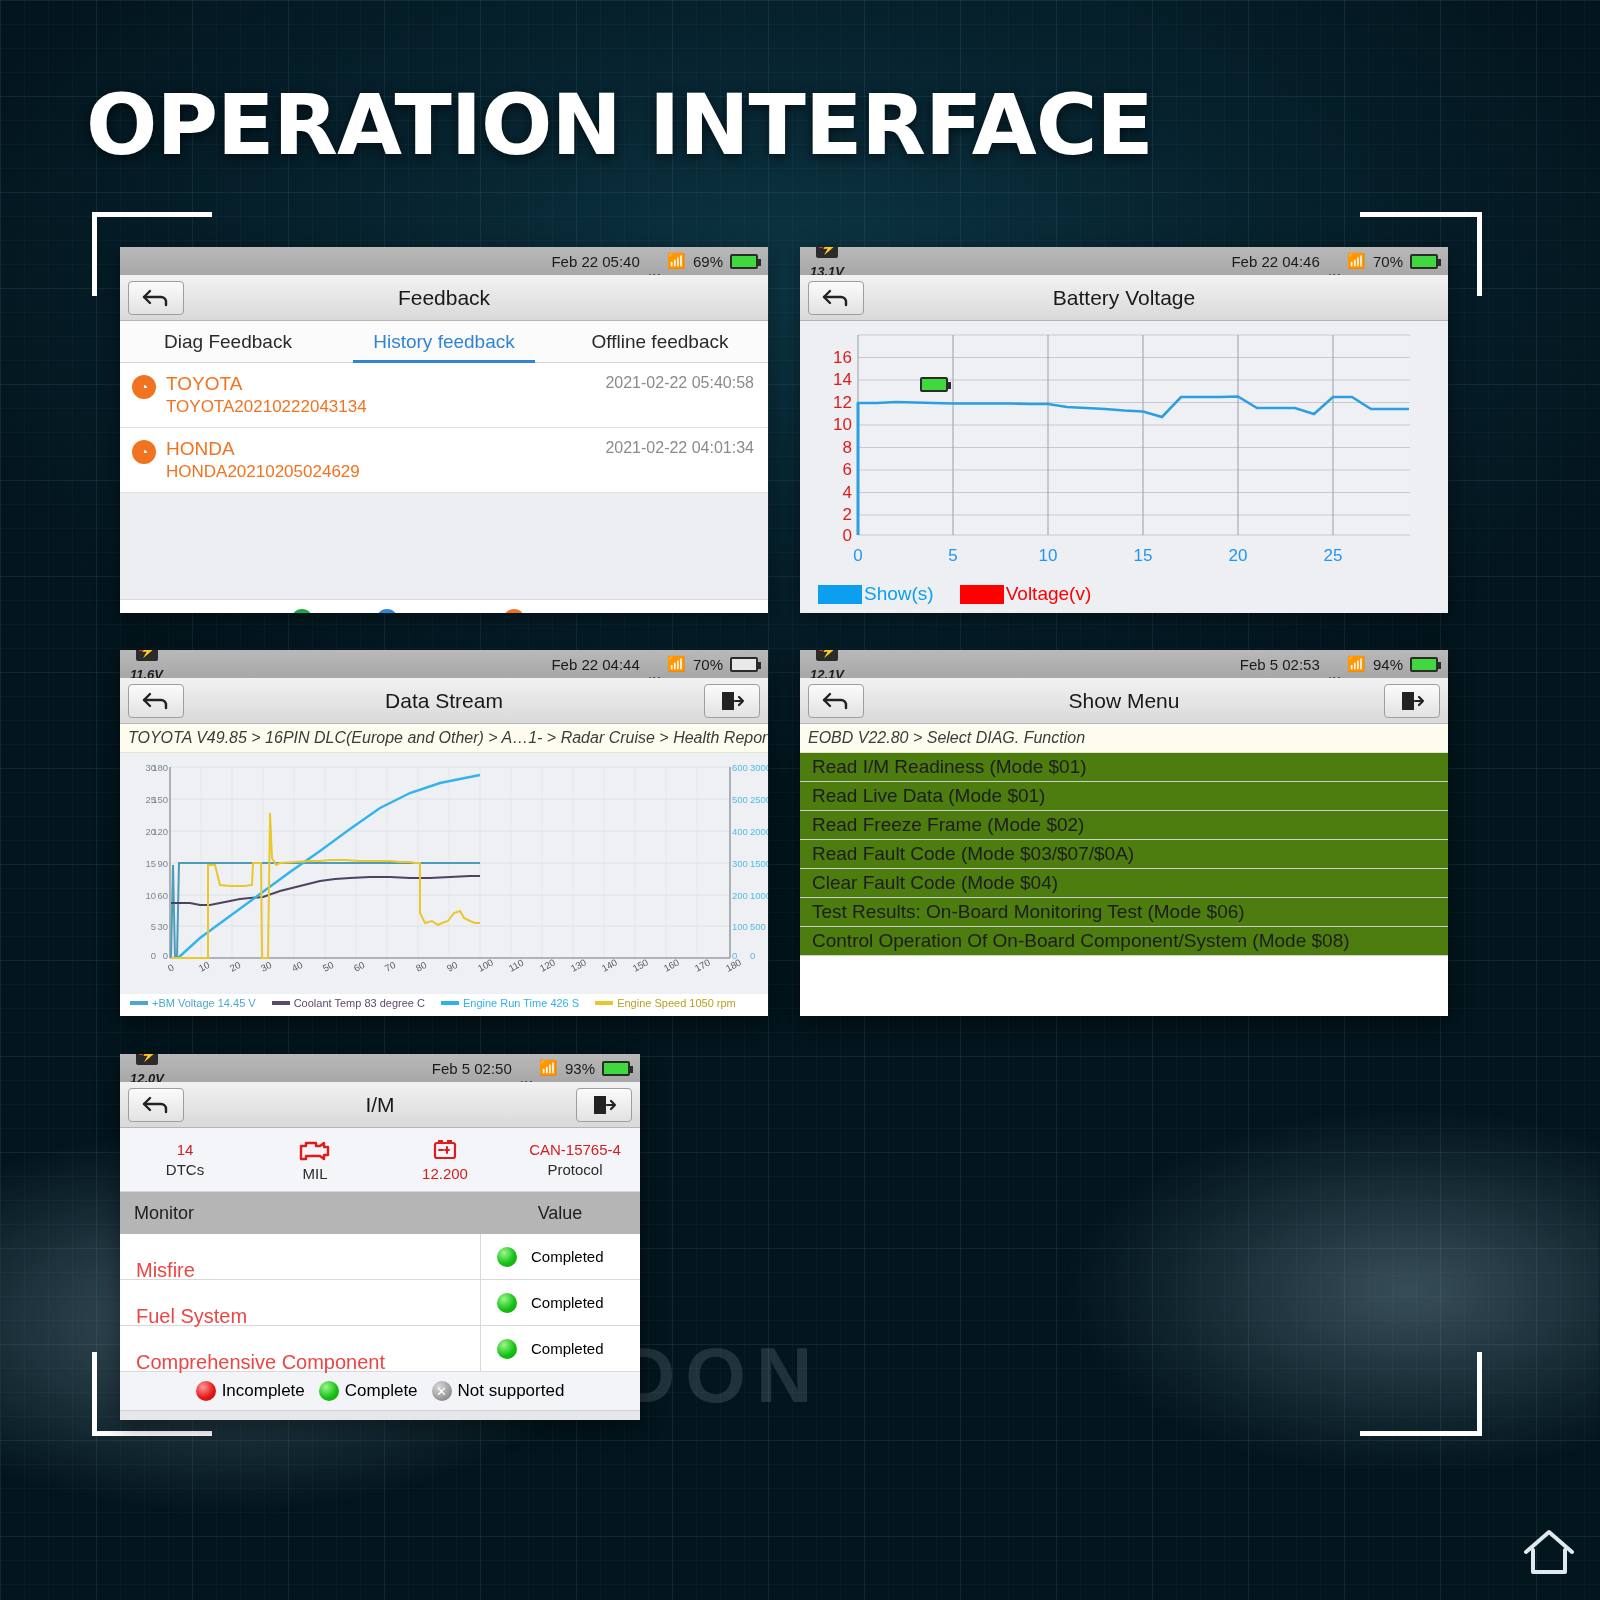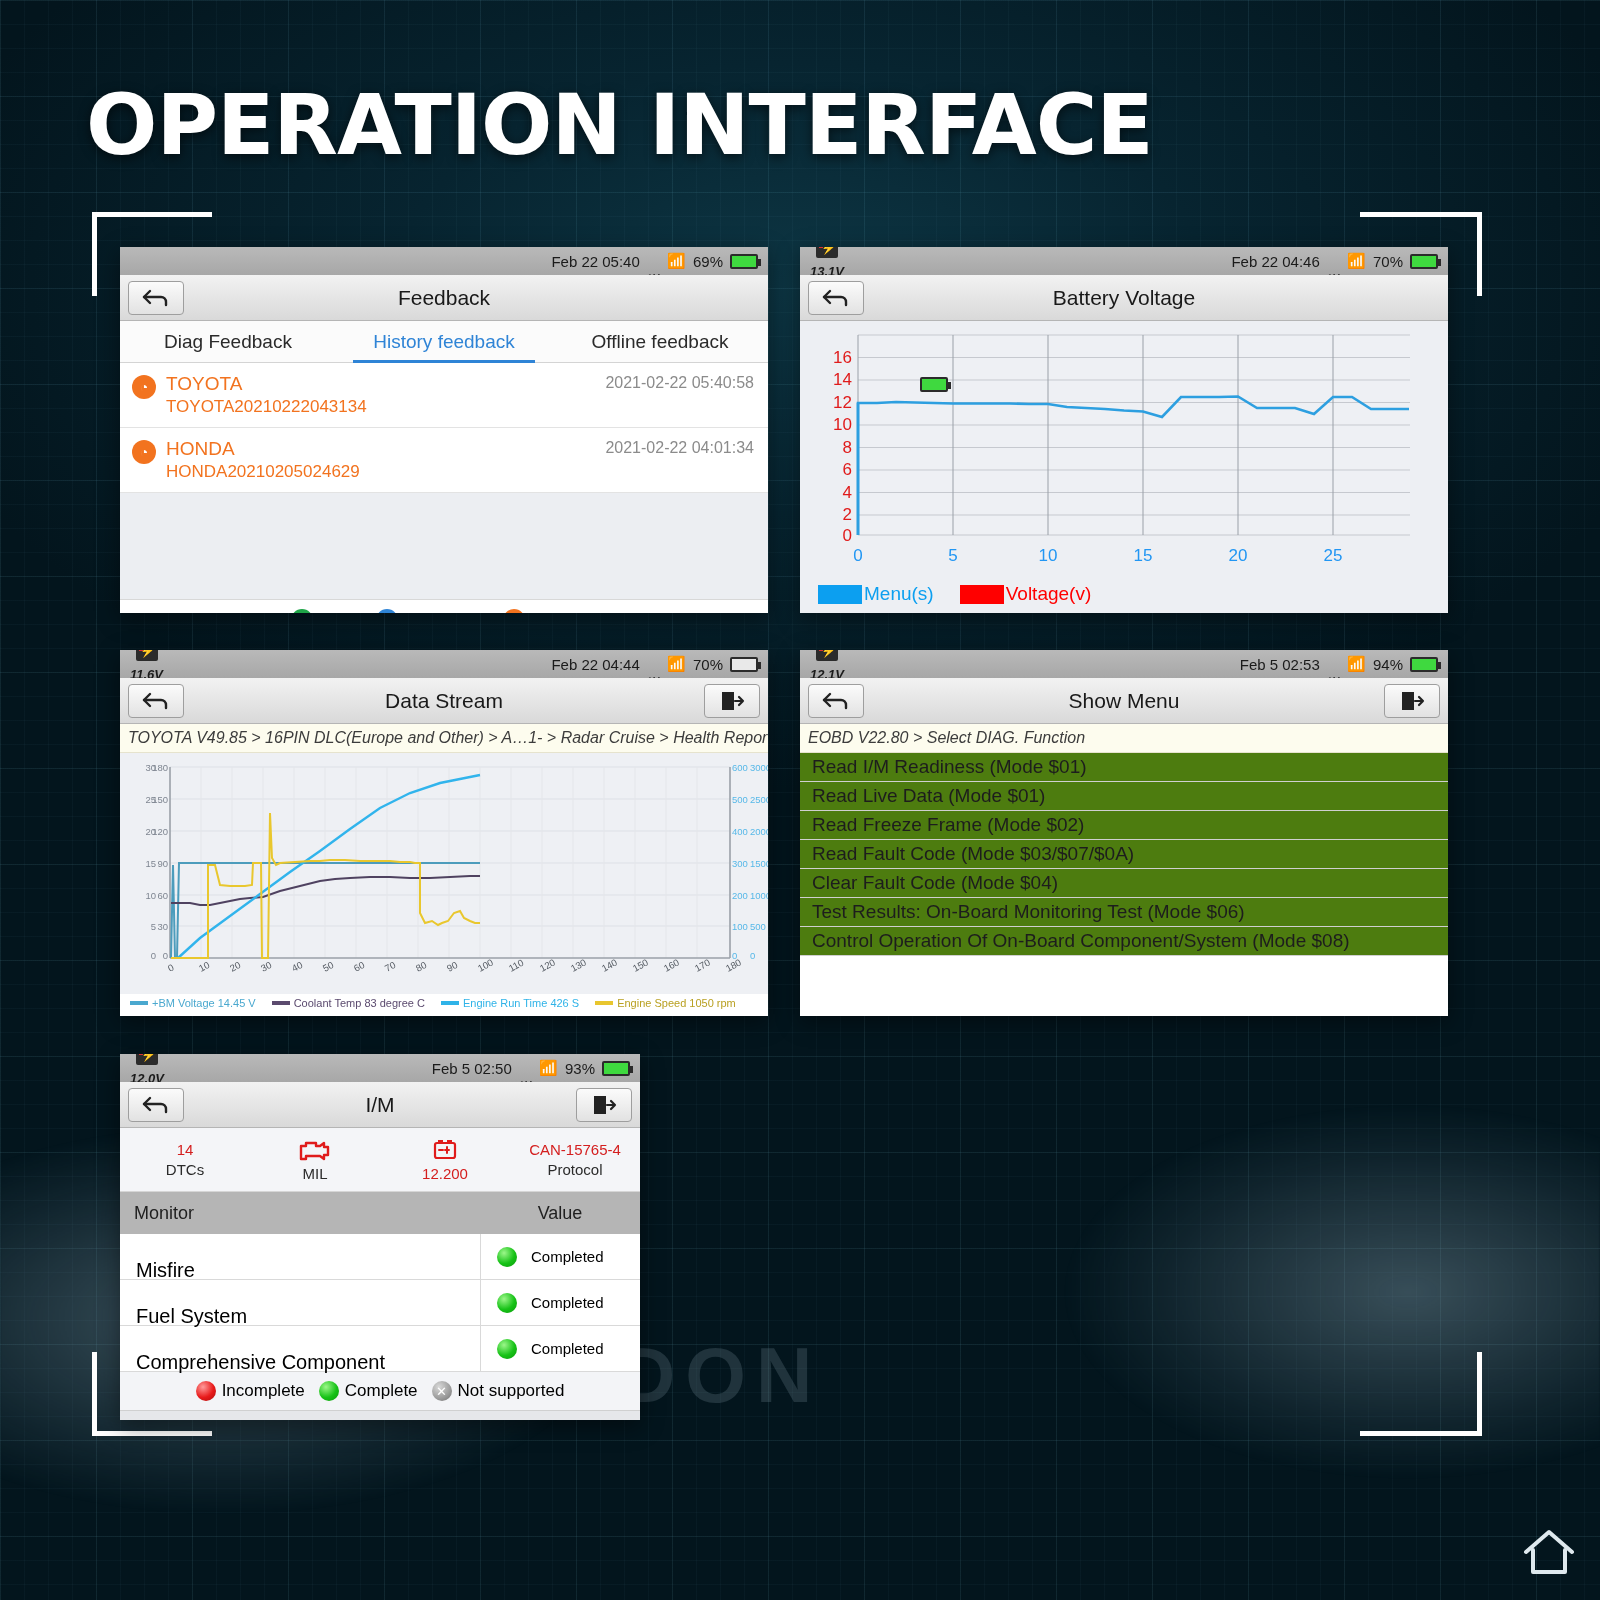--- a/index.html
+++ b/index.html
@@ -154,21 +154,21 @@
   
   #im { left:120px; top:1054px; width:520px; height:366px; }
   .im-stats { display:flex; height:64px; background:#f4f5f8; border-bottom:1px solid #d6d6d6;}
   .im-stat { flex:1; display:flex; flex-direction:column; align-items:center; justify-content:center; gap:3px;}
   .im-top { color:#d41e1e; font-size:15px; }
   .im-bot { color:#2b2b2b; font-size:15px; }
   .im-head { height:42px; background:#b5b5b5; display:flex; align-items:center; font-size:18px; color:#1f1f1f;}
   .im-head .mcol { flex:1; padding-left:14px; }
   .im-head .vcol { width:160px; text-align:center; }
   .im-row { height:46px; display:flex; align-items:center; border-bottom:1px solid #d9d9d9; background:#fff; }
-  .im-row .mcol { flex:1; padding-left:16px; font-size:20px; color:#000000;margin-top:28px; }
+  .im-row .mcol { flex:1; padding-left:16px; font-size:20px; color:#ef4444;margin-top:28px; }
   .im-row .vcol { width:160px; display:flex; align-items:center; gap:14px;
                   border-left:1px solid #d9d9d9; height:100%; padding-left:16px; font-size:15px;}
   .gball { width:20px;height:20px;border-radius:50%;
            background:radial-gradient(circle at 35% 30%, #9cf78a, #17c217 55%, #0a9a0a); }
   .rball { width:20px;height:20px;border-radius:50%;
            background:radial-gradient(circle at 35% 30%, #ff9a9a, #e81a1a 55%, #a80d0d); }
   .xball { width:20px;height:20px;border-radius:50%;
            background:radial-gradient(circle at 35% 30%, #d8d8d8, #9b9b9b 60%, #6e6e6e);
            color:#fff; font-size:13px; display:flex; align-items:center; justify-content:center;}
   .im-legend { height:38px; background:#f3f4f7; display:flex; align-items:center;
@@ -350,21 +350,21 @@
         <text x="438" y="240">20</text>
         <text x="533" y="240">25</text>
       </g>
 
       <polyline fill="none" stroke="#2d9fe0" stroke-width="2.6" points="58,214 58,82 77,82 96,81 115,81.5 134,82 153,82.5 172,82.5 191,82.5 210,82.5 229,83 248,83 267,86 286,87 305,88 324,89.5 343,90.5 362,96 381,76 400,76 419,76 438,75.5 457,87 476,87 495,87 514,93 533,76 552,76 571,88 590,88 609,88"></polyline>
       <line x1="58" y1="82" x2="58" y2="214" stroke="#2d9fe0" stroke-width="2.6"></line>
     </svg>
     <div class="bv-legend">
       <span style="display:flex;align-items:center;gap:2px">
         <span class="swatch" style="background:#0c9ff0"></span>
-        <span class="bv-lg-text" style="color:#0c9ff0">Menu(s)</span>
+        <span class="bv-lg-text" style="color:#0c9ff0">Show(s)</span>
       </span>
       <span style="display:flex;align-items:center;gap:2px">
         <span class="swatch" style="background:#ff0000"></span>
         <span class="bv-lg-text" style="color:#ff0000">Voltage(v)</span>
       </span>
     </div>
   </div>
 </div>
 
 <div class="screen" id="datastream">

